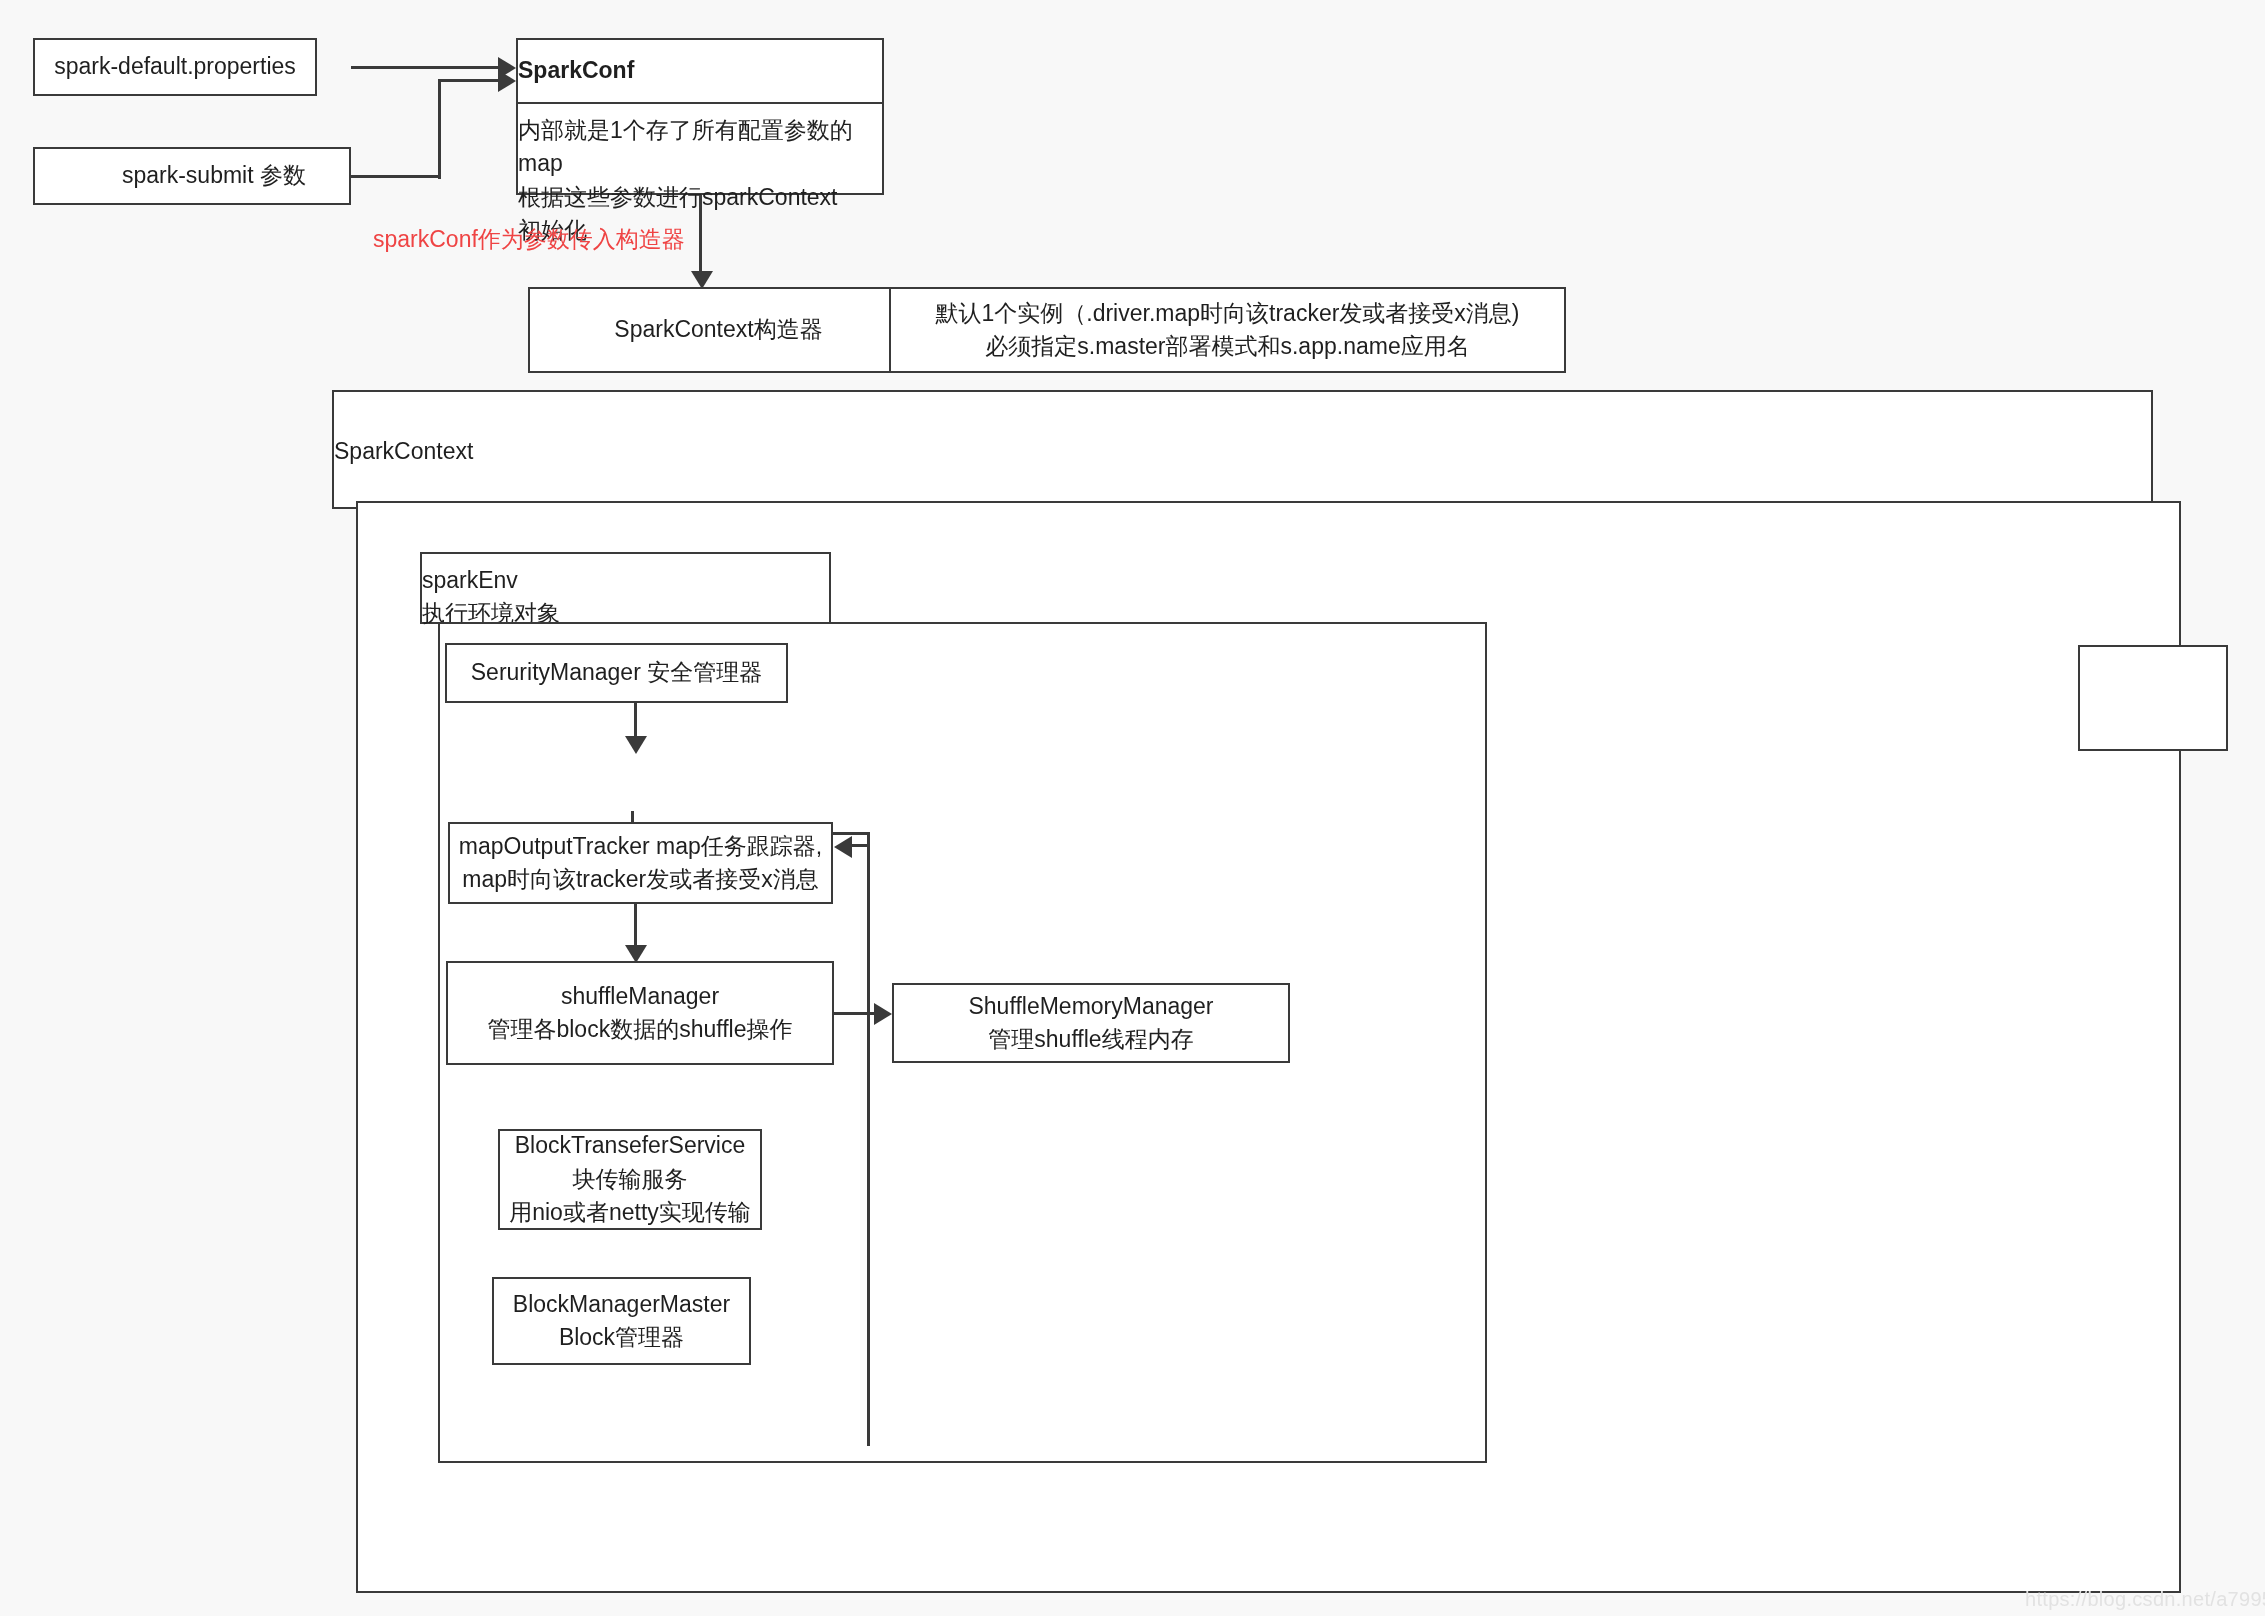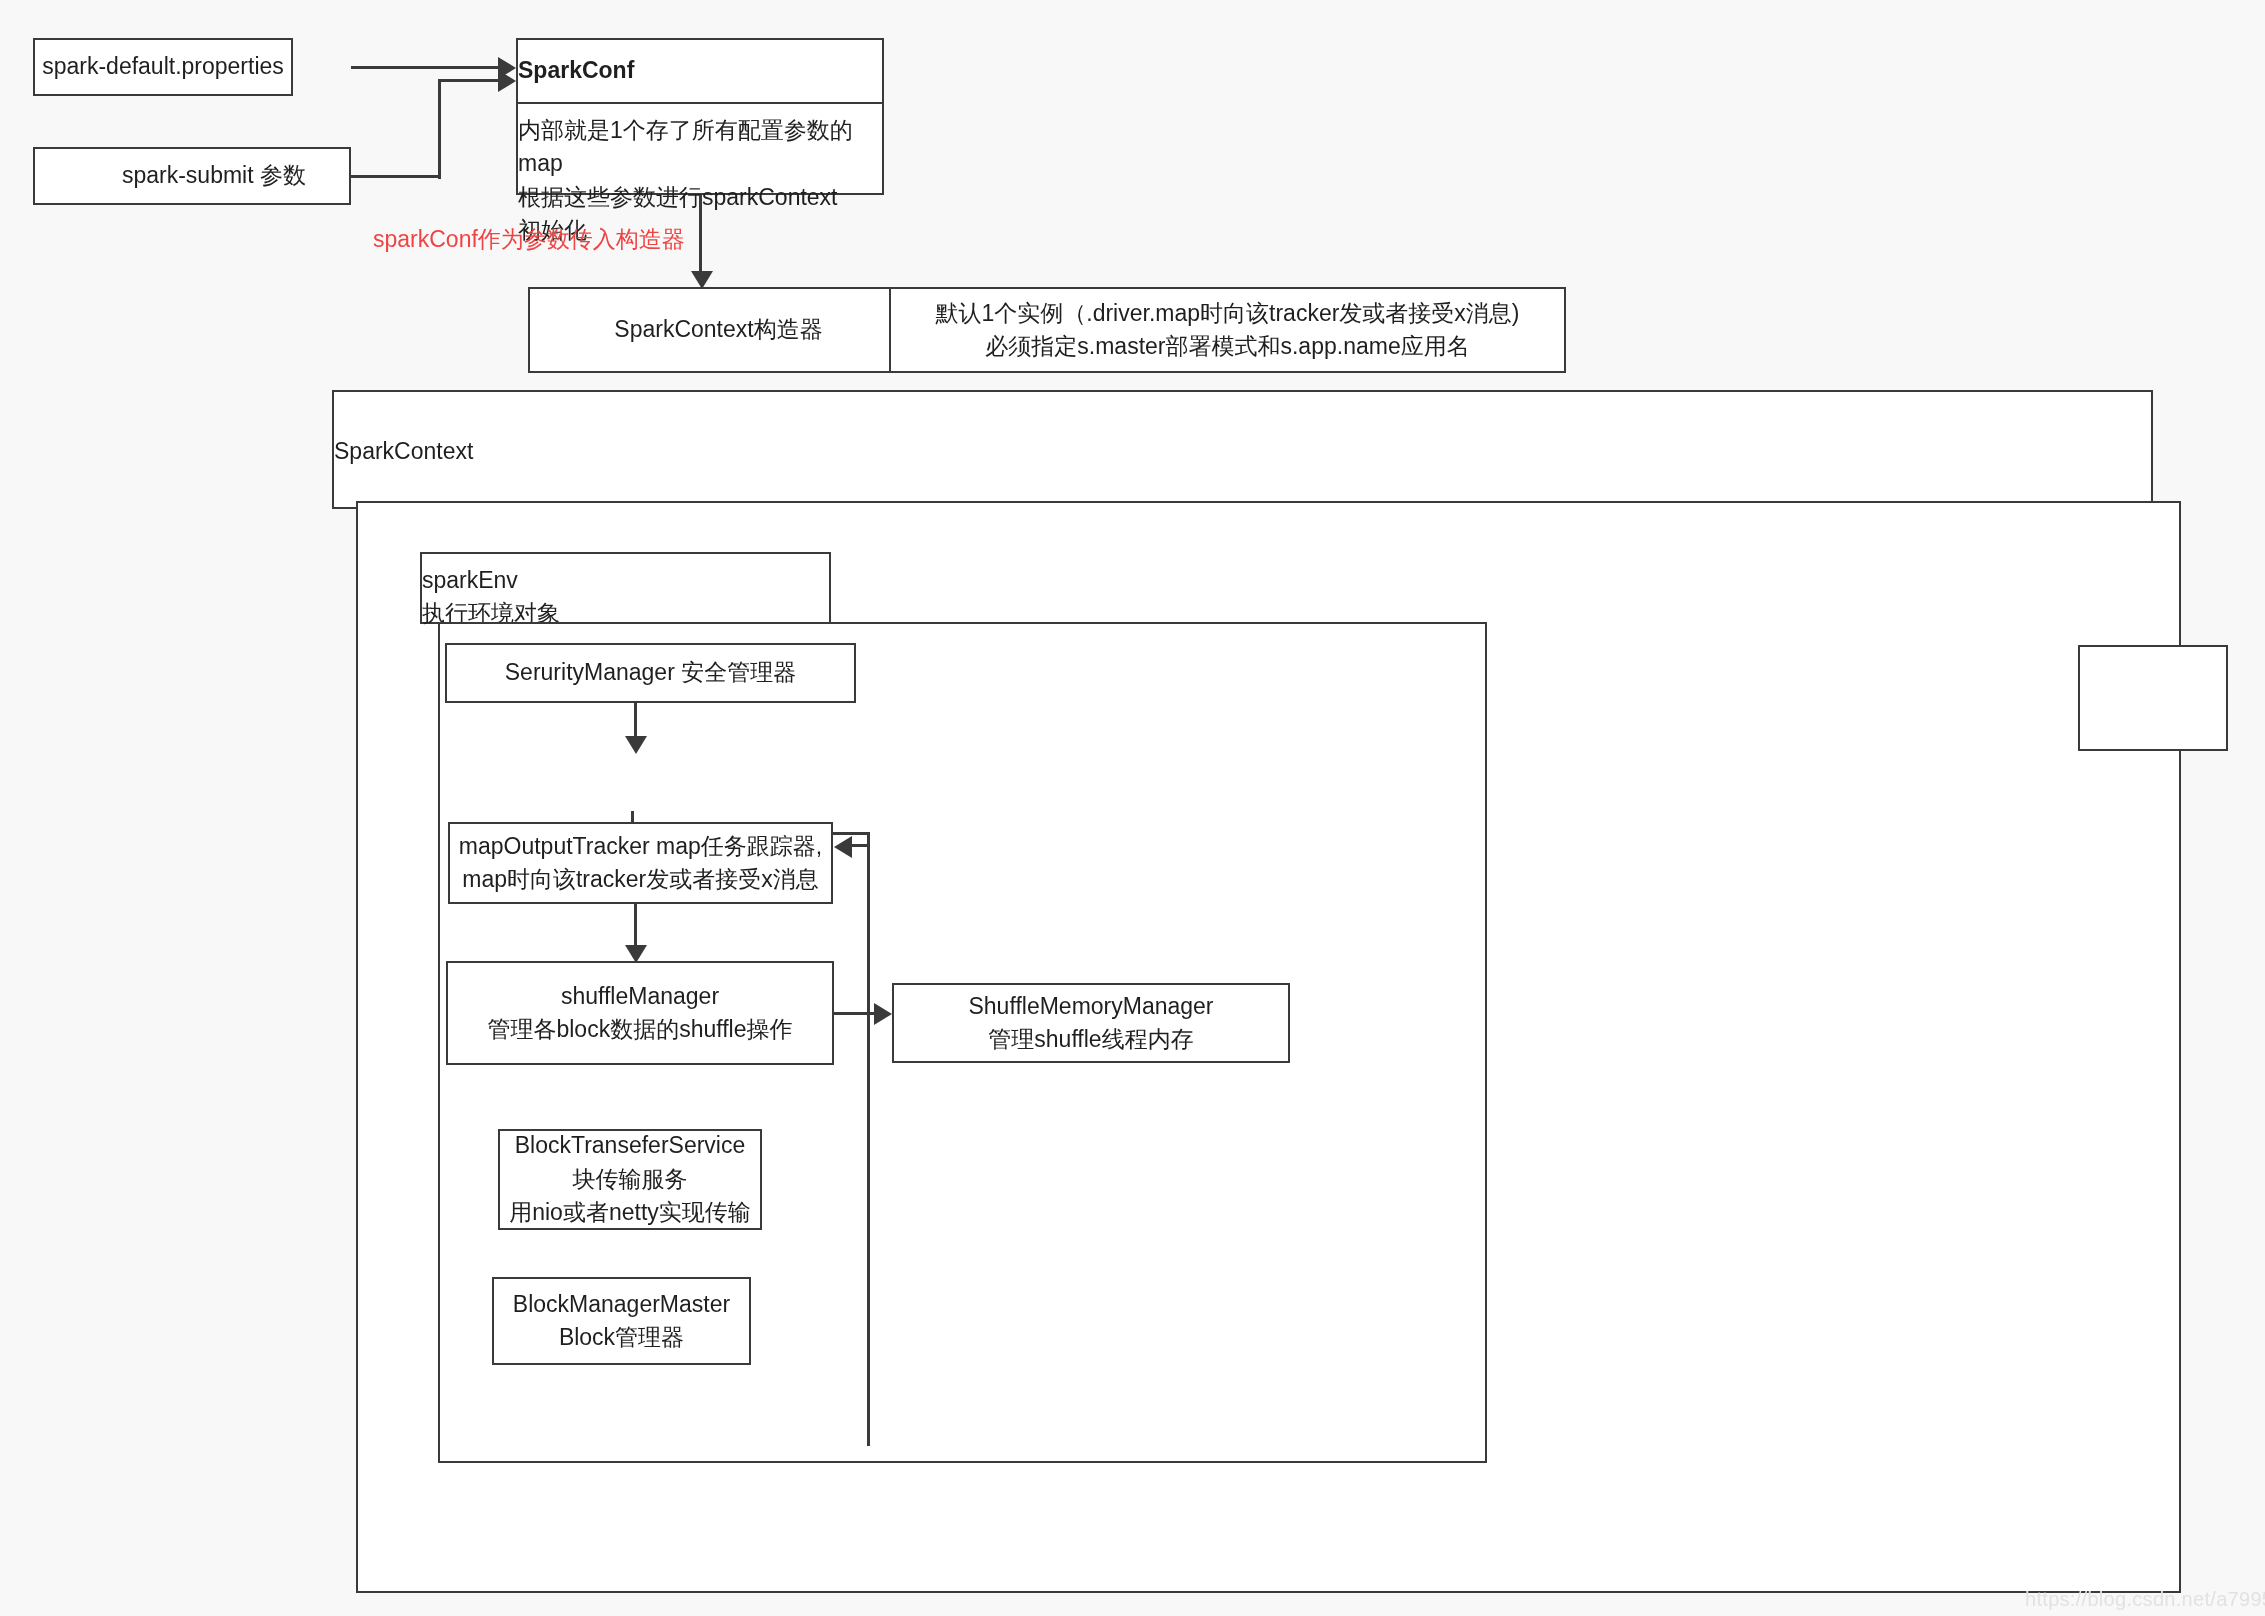--- a/index.html
+++ b/index.html
@@ -90,21 +90,21 @@
     position: absolute;
     background: #3a3a3a;
     height: 2px;
   }
 </style>
 </head>
 <body>
 
 <div id="canvas">
 
-  <div class="box" style="left:33px; top:38px; width:260px; height:58px;">
+  <div class="box" style="left:33px; top:38px; width:284px; height:58px;">
     <span>spark-default.properties</span>
   </div>
 
   <div class="box" style="left:33px; top:147px; width:318px; height:58px;padding-left:44px;">
     <span>spark-submit 参数</span>
   </div>
 
   <div class="edge h-line" style="left:351px; top:66px; width:149px;"></div>
   <div class="arrow-right" style="left:498px; top:57px;"></div>
 
@@ -140,21 +140,21 @@
 
   <div class="box container-box" style="left:356px; top:501px; width:1825px; height:1092px;"></div>
 
   <div class="box container-box" style="left:420px; top:552px; width:411px; height:72px;">
     <div class="container-label" style="left:0; top:10px; width:407px;">sparkEnv
 执行环境对象</div>
   </div>
 
   <div class="box container-box" style="left:438px; top:622px; width:1049px; height:841px;"></div>
 
-  <div class="box" style="left:445px; top:643px; width:411px; height:60px;">
+  <div class="box" style="left:445px; top:643px; width:343px; height:60px;">
     <span>SerurityManager 安全管理器</span>
   </div>
 
   <div class="edge v-line" style="left:634px; top:702px; height:42px;"></div>
   <div class="arrow-down" style="left:625px; top:736px;"></div>
 
 
   <div class="edge v-line" style="left:631px; top:811px; height:24px;"></div>
   <div class="edge h-line" style="left:631px; top:832px; width:239px;"></div>
   <div class="edge v-line" style="left:867px; top:832px; width:3px; height:614px;"></div>

